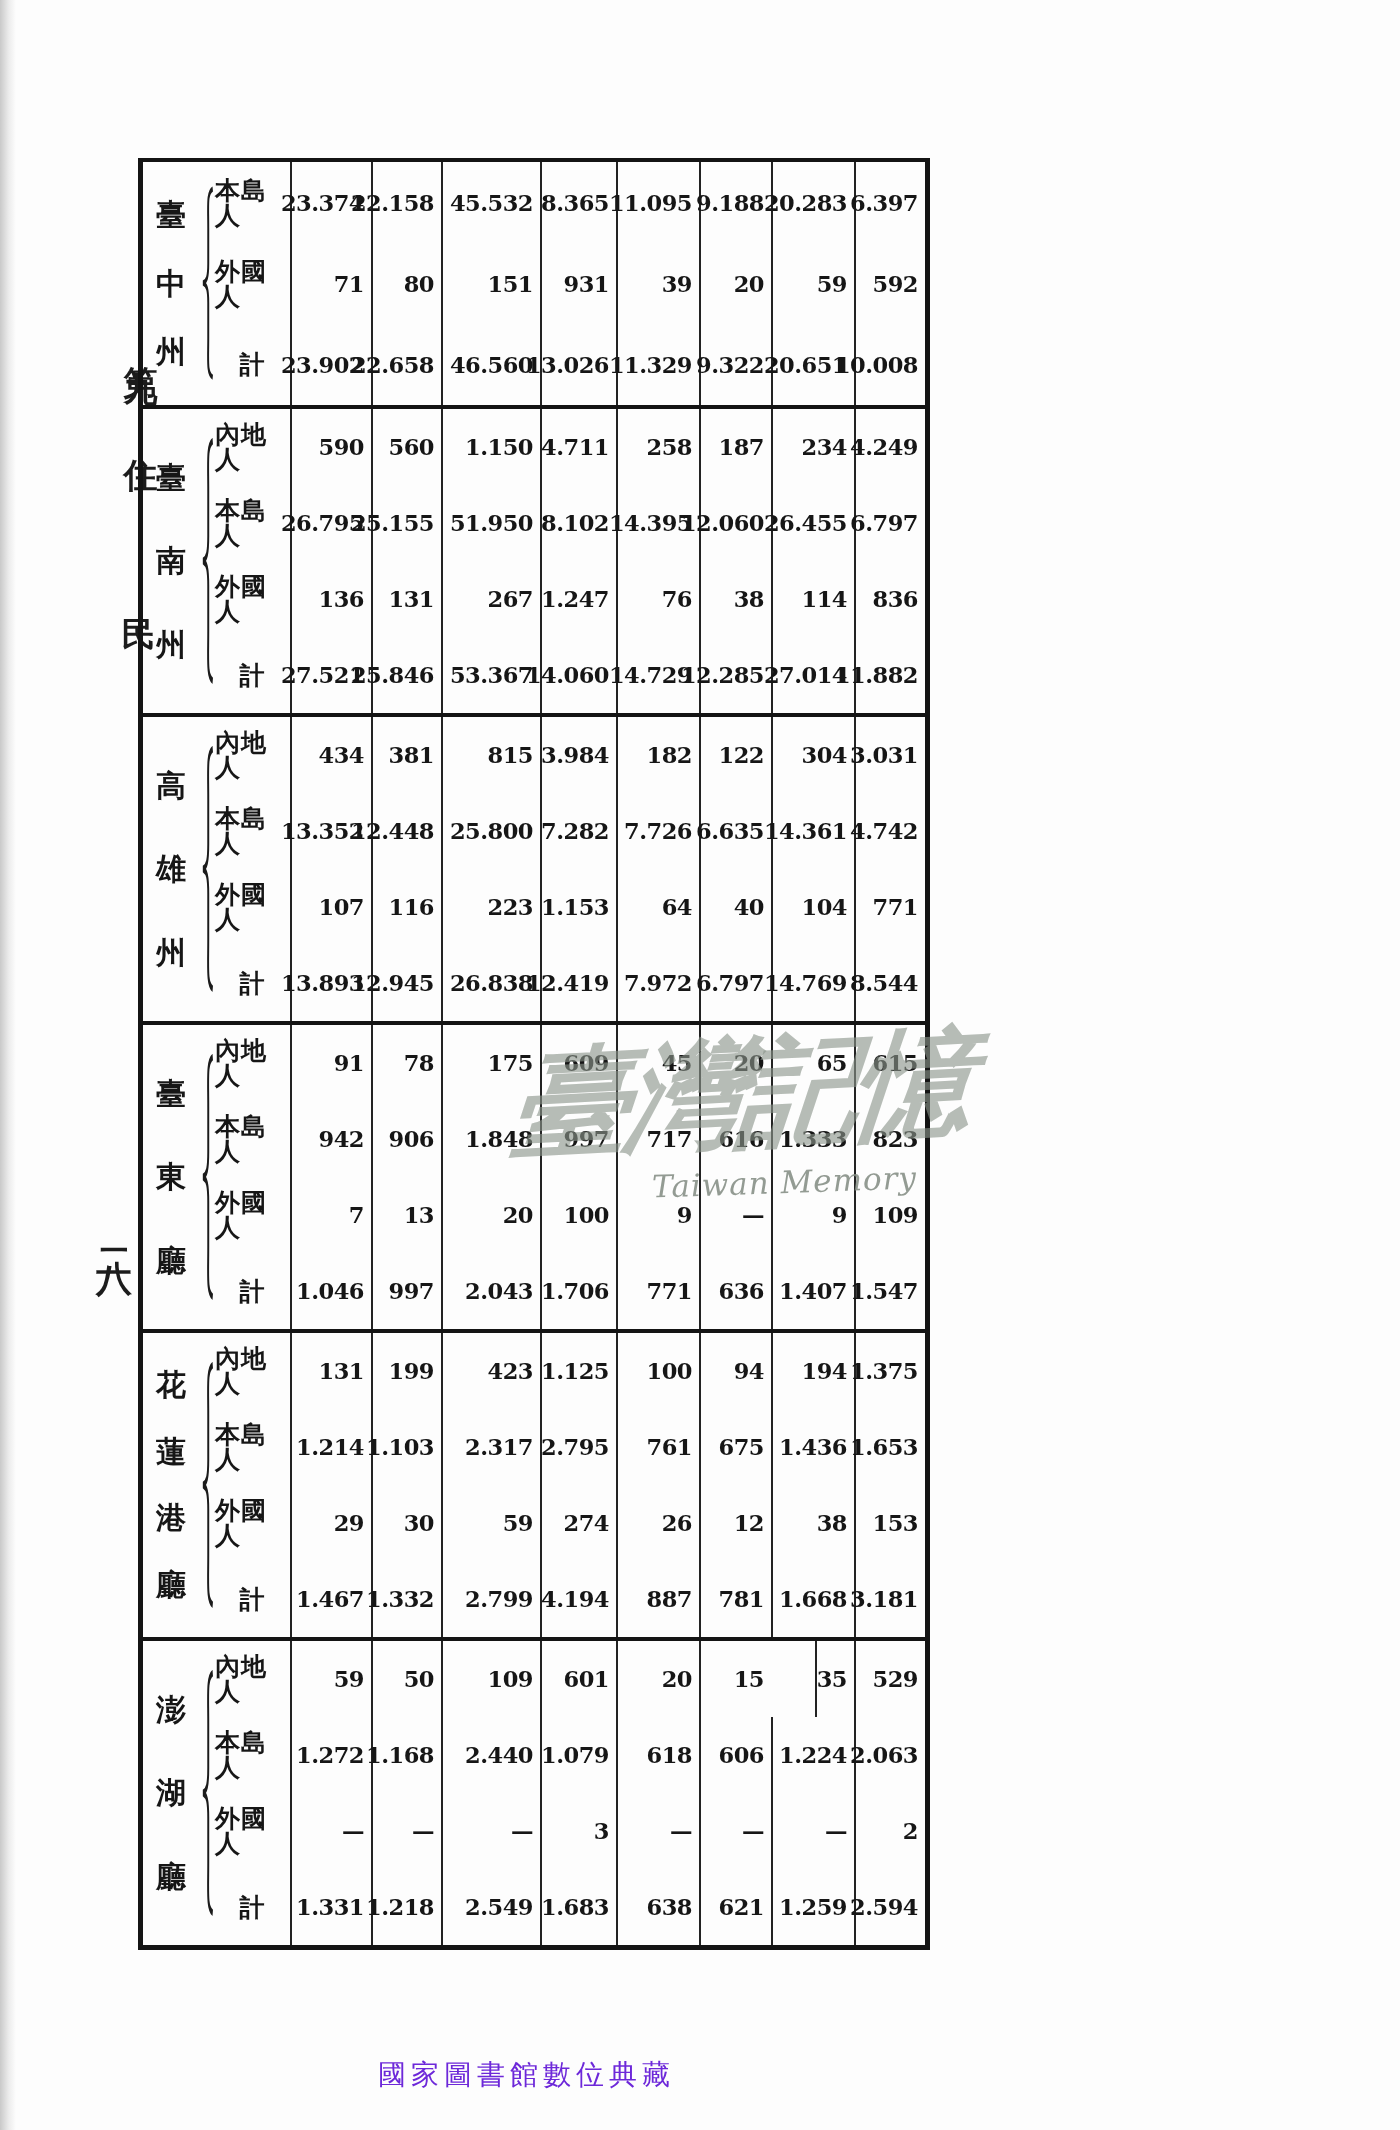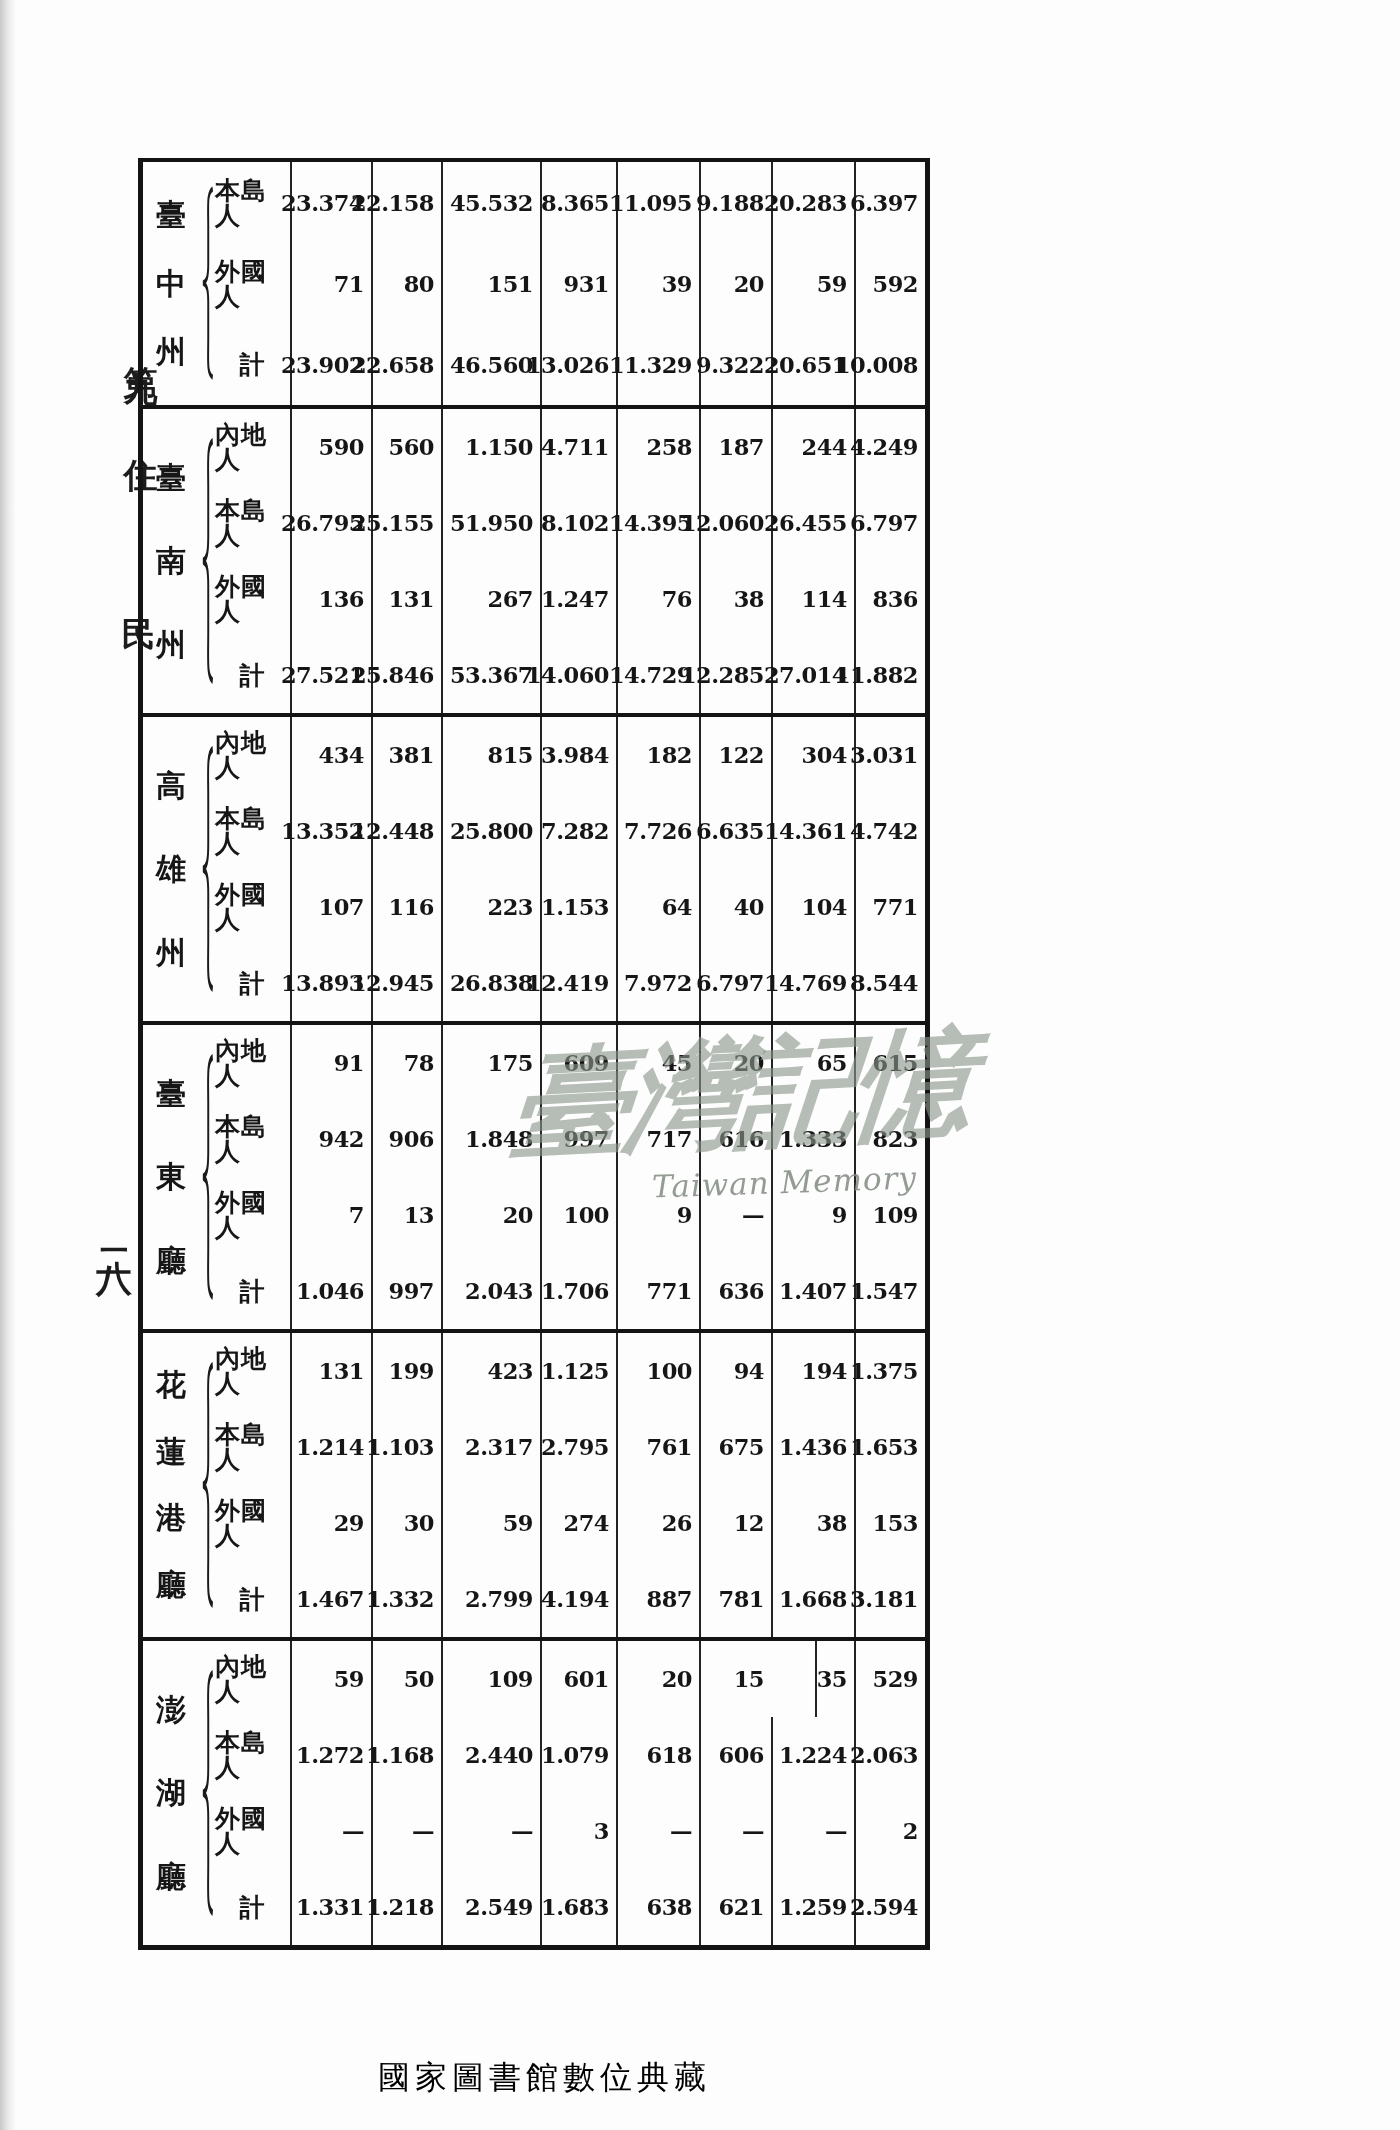--- a/index.html
+++ b/index.html
@@ -69,21 +69,21 @@
     font-family:"DejaVu Serif", serif;pointer-events:none;
   }
   .watermark-en{
     position:absolute;left:652px;top:1164px;z-index:6;
     font-size:31px;color:rgba(128,138,128,0.85);
     font-style:italic;font-family:"DejaVu Serif", serif;
     transform:rotate(-2deg);letter-spacing:1px;pointer-events:none;
   }
   .footer{
     position:absolute;left:378px;top:2056px;
-    font-size:32px;letter-spacing:5px;color:#000000;
+    font-size:28px;letter-spacing:5px;color:#6d28d9;
     font-family:"DejaVu Serif", serif;
   }
 </style>
 </head>
 <body>
 
 <div class="scan-edge"></div>
 
 <div class="vtext chapter-top">第九</div>
 <div class="vtext chapter-mid">住</div>
@@ -141,21 +141,21 @@
           <path d="M17 2 C9 4 11 10 11 22 L11 40 C11 47 9 49 4 50 C9 51 11 53 11 60 L11 78 C11 90 9 96 17 98"></path>
         </svg>
       </div>
       <div class="rlabel" style="grid-row: 1;">內地人</div>
       <div class="ncell" style="grid-area: 1 / 4;">590</div>
       <div class="ncell" style="grid-area: 1 / 5;">560</div>
       <div class="ncell" style="grid-area: 1 / 6;">1.150</div>
       <div class="ncell" style="grid-area: 1 / 7;">4.711</div>
       <div class="ncell" style="grid-area: 1 / 8;">258</div>
       <div class="ncell" style="grid-area: 1 / 9;">187</div>
-      <div class="ncell" style="grid-area: 1 / 10;">244</div>
+      <div class="ncell" style="grid-area: 1 / 10;">234</div>
       <div class="ncell" style="grid-area: 1 / 11;">4.249</div>
       <div class="rlabel" style="grid-row: 2;">本島人</div>
       <div class="ncell" style="grid-area: 2 / 4;">26.795</div>
       <div class="ncell" style="grid-area: 2 / 5;">25.155</div>
       <div class="ncell" style="grid-area: 2 / 6;">51.950</div>
       <div class="ncell" style="grid-area: 2 / 7;">8.102</div>
       <div class="ncell" style="grid-area: 2 / 8;">14.395</div>
       <div class="ncell" style="grid-area: 2 / 9;">12.060</div>
       <div class="ncell" style="grid-area: 2 / 10;">26.455</div>
       <div class="ncell" style="grid-area: 2 / 11;">6.797</div>

